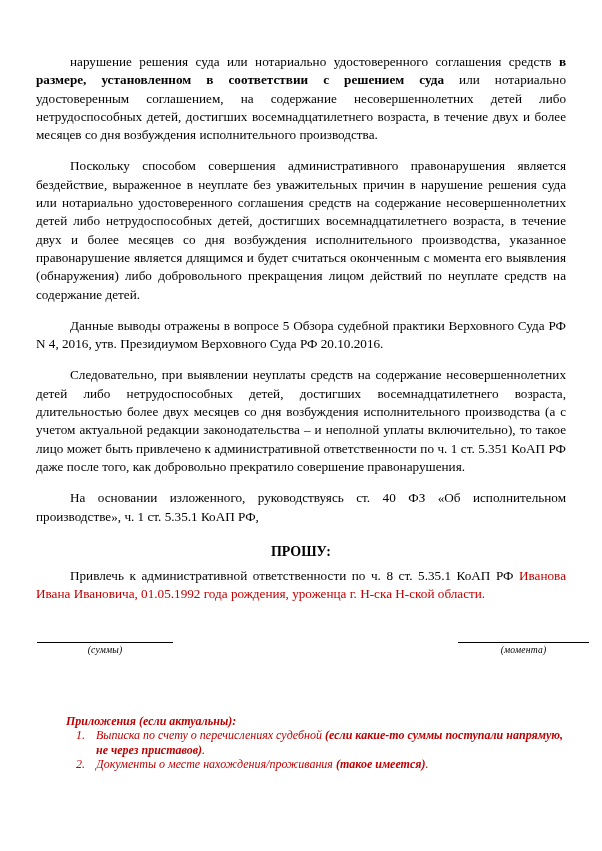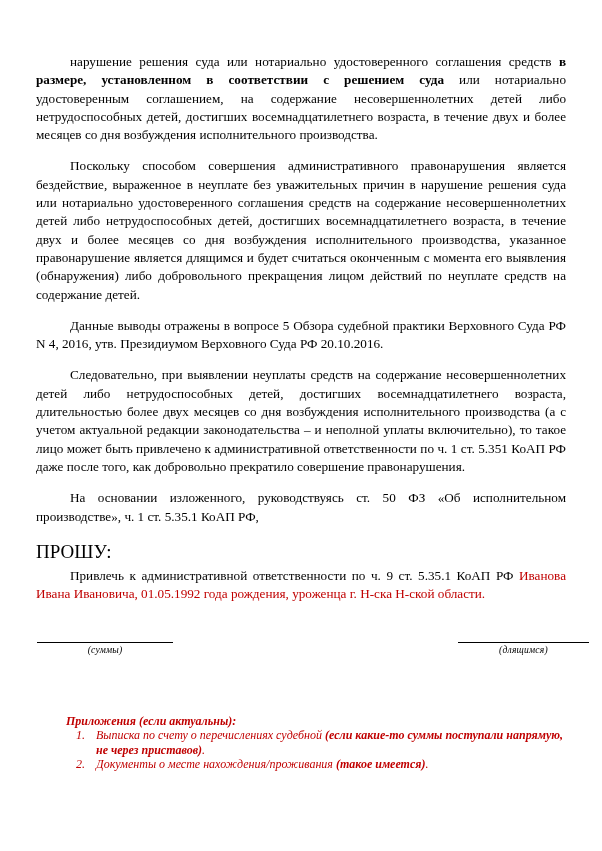--- a/index.html
+++ b/index.html
@@ -31,22 +31,23 @@
     line-height: 18.3px;
     text-align: justify;
     text-indent: 34px;
     text-justify: inter-word;
     hyphens: none;
   }
   .b { font-weight: bold; }
   .red { color: #c00000; }
   .proshu {
     margin: 17px 0 6px 0;
-    font-size: 19px;
-    font-weight: normal;
+    font-size: 14px;
+    font-weight: bold;
+    text-align: center;
     text-indent: 0;
     line-height: 18.3px;
   }
   
   .sign-row {
     position: relative;
     height: 46px;
     margin-top: 26px;
   }
   .sign-slot {
@@ -100,34 +101,34 @@
 
     <p class="para"><span>нарушение решения суда или нотариально удостоверенного соглашения средств </span><span class="b">в размере, установленном в соответствии с решением суда</span><span> или нотариально удостоверенным соглашением, на содержание несовершеннолетних детей либо нетрудоспособных детей, достигших восемнадцатилетнего возраста, в течение двух и более месяцев со дня возбуждения исполнительного производства.</span></p>
 
     <p class="para"><span>Поскольку способом совершения административного правонарушения является бездействие, выраженное в неуплате без уважительных причин в нарушение решения суда или нотариально удостоверенного соглашения средств на содержание несовершеннолетних детей либо нетрудоспособных детей, достигших восемнадцатилетнего возраста, в течение двух и более месяцев со дня возбуждения исполнительного производства, указанное правонарушение является длящимся и будет считаться оконченным с момента его выявления (обнаружения) либо добровольного прекращения лицом действий по неуплате средств на содержание детей.</span></p>
 
     <p class="para"><span>Данные выводы отражены в вопросе 5 Обзора судебной практики Верховного Суда РФ N 4, 2016, утв. Президиумом Верховного Суда РФ 20.10.2016.</span></p>
 
     <p class="para"><span>Следовательно, при выявлении неуплаты средств на содержание несовершеннолетних детей либо нетрудоспособных детей, достигших восемнадцатилетнего возраста, длительностью более двух месяцев со дня возбуждения исполнительного производства (а с учетом актуальной редакции законодательства – и неполной уплаты включительно), то такое лицо может быть привлечено к административной ответственности по ч. 1 ст. 5.351 КоАП РФ даже после того, как добровольно прекратило совершение правонарушения.</span></p>
 
 
-    <p class="para"><span>На основании изложенного, руководствуясь ст. 50 ФЗ «Об исполнительном производстве», ч. 1 ст. 5.35.1 КоАП РФ,</span></p>
+    <p class="para"><span>На основании изложенного, руководствуясь ст. 40 ФЗ «Об исполнительном производстве», ч. 1 ст. 5.35.1 КоАП РФ,</span></p>
 
     <p class="proshu">ПРОШУ:</p>
 
-    <p class="para"><span>Привлечь к административной ответственности по ч. 9 ст. 5.35.1 КоАП РФ </span><span class="red">Иванова Ивана Ивановича, 01.05.1992 года рождения, уроженца г. Н-ска Н-ской области.</span></p>
+    <p class="para"><span>Привлечь к административной ответственности по ч. 8 ст. 5.35.1 КоАП РФ </span><span class="red">Иванова Ивана Ивановича, 01.05.1992 года рождения, уроженца г. Н-ска Н-ской области.</span></p>
 
     <div class="sign-row">
       <div class="sign-slot left">
         <div class="sign-line"></div>
         <div class="sign-label">(суммы)</div>
       </div>
       <div class="sign-slot right">
         <div class="sign-line"></div>
-        <div class="sign-label">(длящимся)</div>
+        <div class="sign-label">(момента)</div>
       </div>
     </div>
 
     <div class="attach">
       <div class="attach-title">Приложения (если актуальны):</div>
       <ol class="attach-list">
         <li><span>Выписка по счету о перечислениях судебной </span><span class="ib">(если какие-то суммы поступали напрямую, не через приставов)</span><span>.</span></li>
         <li><span>Документы о месте нахождения/проживания </span><span class="ib">(такое имеется)</span><span>.</span></li>
       </ol>
     </div>

